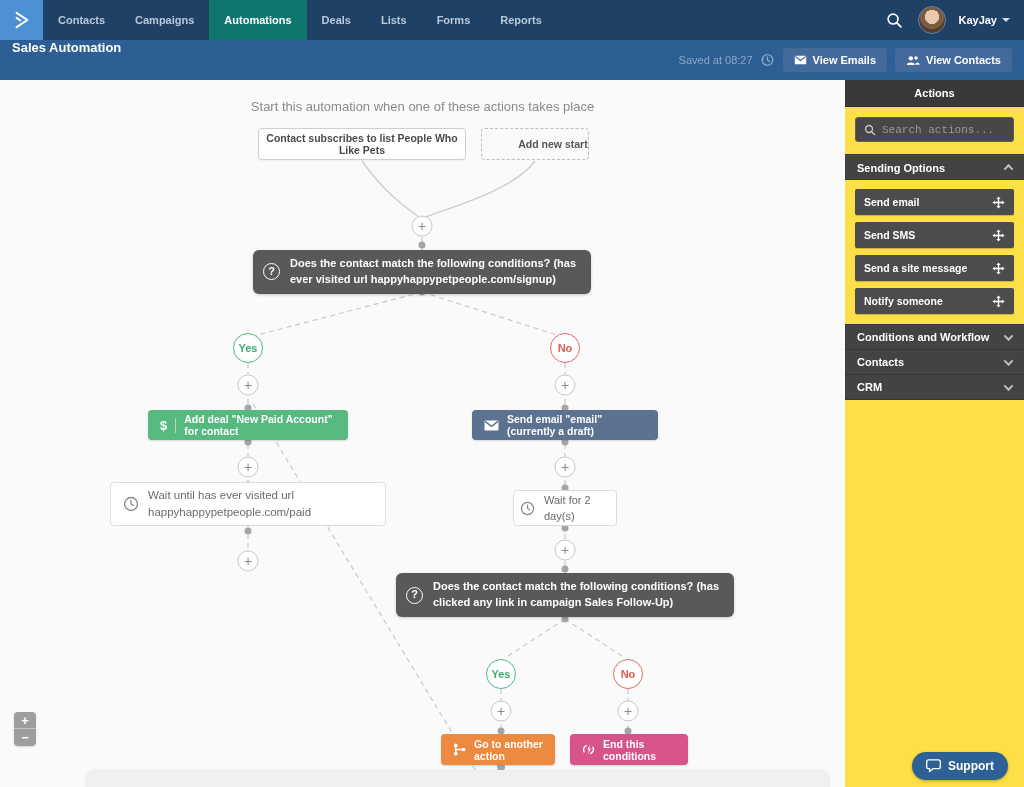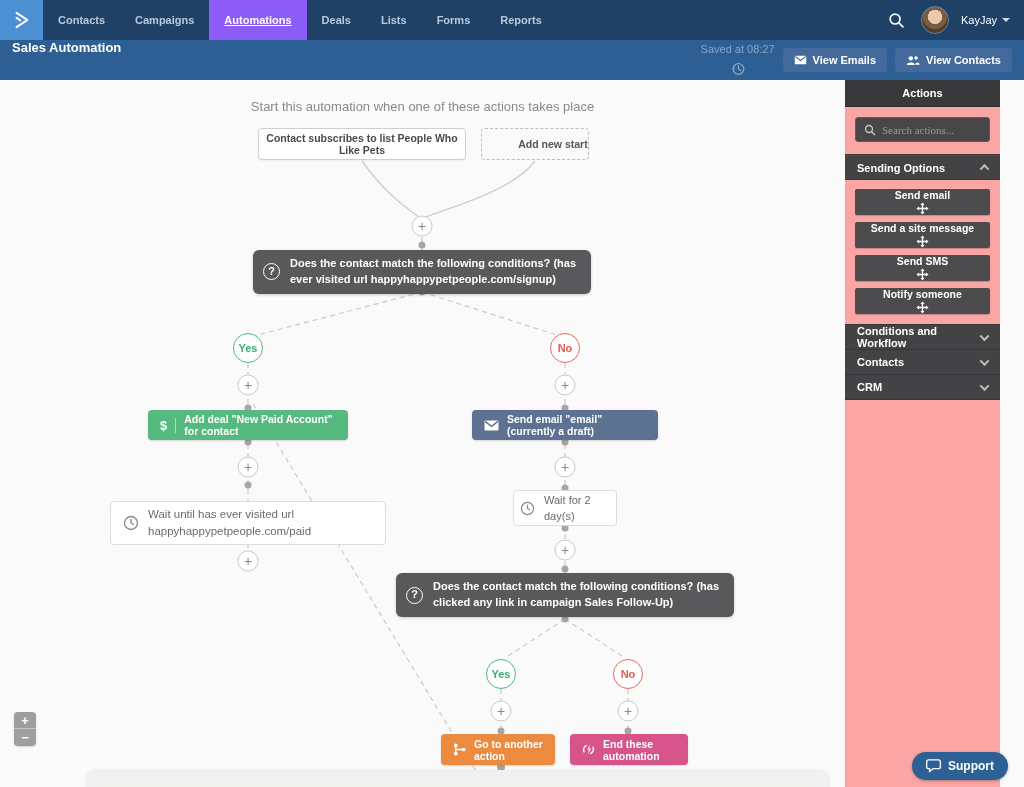--- a/index.html
+++ b/index.html
@@ -4,34 +4,34 @@
 <style>
   * { margin:0; padding:0; box-sizing:border-box; }
   html,body { width:1024px; height:787px; overflow:hidden; }
   body { font-family:"Liberation Sans", sans-serif; background:#fafafa; position:relative; }
 
   
   .navbar { position:absolute; left:0; top:0; width:1024px; height:40px; background:#1f4165; display:flex; align-items:stretch; z-index:30; }
   .logo-tile { width:43px; height:40px; background:#4d8fd3; display:flex; align-items:center; justify-content:center; flex:0 0 auto; cursor:pointer; }
   .nav-tabs { display:flex; align-items:stretch; }
   .nav-tab { padding:0 15px; display:flex; align-items:center; color:#b9c9dc; font-size:11px; font-weight:bold; cursor:pointer; }
-  .nav-tab.active { background:#8b5cf6; color:#ffffff;text-decoration:underline; }
+  .nav-tab.active { background:#0f766e; color:#ffffff; }
   .nav-right { margin-left:auto; display:flex; align-items:center; gap:12px; padding-right:14px; }
   .search-btn { width:24px; height:24px; display:flex; align-items:center; justify-content:center; cursor:pointer; }
   .avatar { width:28px; height:28px; border-radius:50%; background:
       radial-gradient(circle at 50% 38%, #e9c9ab 0 34%, #7a5c42 35% 58%, #543e2b 59% 100%);
       border:1px solid #5a83ab; cursor:pointer; }
-  .user-name { color:#ffffff; font-size:11px; font-weight:normal; cursor:pointer; display:flex; align-items:center; gap:5px; }
+  .user-name { color:#ffffff; font-size:11px; font-weight:bold; cursor:pointer; display:flex; align-items:center; gap:5px; }
   .caret-down { width:0; height:0; border-left:4px solid transparent; border-right:4px solid transparent; border-top:4px solid #cfdcea; }
 
   
   .toolbar { position:absolute; left:0; top:40px; width:1024px; height:40px; background:#2e5f94; display:flex; padding:0 12px; z-index:29; }
   .page-title { color:#ffffff; font-size:13px; font-weight:bold; }
   .toolbar-right { margin-left:auto; display:flex; align-items:center; gap:8px; }
-  .saved-status { color:#8aa6c8; font-size:11px; display:flex; align-items:center; gap:6px;flex-direction:column; }
+  .saved-status { color:#8aa6c8; font-size:11px; display:flex; align-items:center; gap:6px; }
   .tb-btn { height:24px; background:#44699b; border:none; border-radius:3px; color:#fff; font-size:11px; font-weight:bold; font-family:inherit; display:flex; align-items:center; gap:6px; padding:0 11px; cursor:pointer; }
   .toggle { display:flex; height:24px; border-radius:3px; overflow:hidden; margin-left:4px; }
   .toggle-seg { display:flex; align-items:center; gap:6px; padding:0 11px; font-size:11px; font-weight:bold; cursor:pointer; }
   .toggle-active { background:#3c6697; color:#9cb4cf; }
   .toggle-inactive { background:#1d4061; color:#ffffff; }
   .dot { width:8px; height:8px; border-radius:50%; }
   .dot-green { background:#4fbf8f; }
   .dot-red { background:#e2695f; }
 
   
@@ -48,43 +48,43 @@
   .cond1 { left:253px; top:170px; width:338px; min-height:42px; }
   .cond2 { left:396px; top:493px; width:338px; min-height:44px; }
   .yn-circle { width:30px; height:30px; border-radius:50%; background:#fff; font-size:11px; font-weight:bold; display:flex; align-items:center; justify-content:center; z-index:3; }
   .yes-circle { border:1.5px solid #4cb97e; color:#3fae71; }
   .no-circle { border:1.5px solid #e56a60; color:#e25c52; }
   .action-box { border-radius:4px; color:#fff; font-size:10.5px; font-weight:bold; display:flex; align-items:center; gap:8px; padding:0 12px; justify-content:center; cursor:pointer; box-shadow:0 1px 2px rgba(0,0,0,.15); }
   .deal-box { left:148px; top:330px; width:200px; height:30px; background:#56b97f; }
   .deal-glyph { font-size:13px; border-right:1px solid rgba(255,255,255,.5); padding-right:8px; }
   .email-box { left:472px; top:330px; width:186px; height:30px; background:#5d7190; }
   .wait-box { background:#fff; border:1px solid #ddd; border-radius:4px; color:#6b6b6b; font-size:11.5px; display:flex; align-items:center; gap:9px; padding:0 12px; cursor:pointer; line-height:1.5; }
-  .waitL { left:110px; top:421px; width:276px; height:44px; }
+  .waitL { left:110px; top:402px; width:276px; height:44px; }
   .waitR { left:513px; top:410px; width:104px; height:36px; justify-content:center; padding:4px 6px; font-size:11px; }
   .goto-box { left:441px; top:654px; width:114px; height:31px; background:#ec8b40; }
   .end-box { left:570px; top:654px; width:118px; height:31px; background:#d7548a; }
   .bottom-strip { left:85px; top:690px; width:745px; height:17px; background:#f0f0ee; border-radius:10px 10px 0 0; box-shadow:0 -1px 2px rgba(0,0,0,.04); z-index:1; }
   .zoom-ctl { left:14px; top:632px; width:22px; border-radius:4px; overflow:hidden; z-index:5; box-shadow:0 1px 2px rgba(0,0,0,.15); }
   .zoom-btn { width:22px; height:17px; background:#9e9e9e; border:none; color:#fff; font-size:13px; font-weight:bold; font-family:inherit; cursor:pointer; display:block; line-height:15px; }
   .zoom-btn:first-child { border-bottom:1px solid #c4c4c4; }
 
   
-  .sidebar { position:absolute; left:845px; top:80px; width:155px; height:707px; background:#fca5a5; z-index:10; }
+  .sidebar { position:absolute; left:845px; top:80px; width:179px; height:707px; background:#fde047; z-index:10; }
   .sb-header { height:27px; background:#39393b; border-bottom:1px solid #2d2d2f; display:flex; align-items:center; justify-content:center; color:#fff; font-size:11px; font-weight:bold; }
   .sb-search-wrap { padding:10px 10px 12px; border-bottom:1px solid #353537; }
   .sb-search { display:flex; align-items:center; gap:6px; height:25px; border:1px solid #5c5c5e; border-radius:3px; background:#47474a; padding:0 8px; }
-  .sb-search input { flex:1; min-width:0; background:transparent; border:none; outline:none; color:#ddd; font-size:11px; font-family:Liberation Serif, serif; }
+  .sb-search input { flex:1; min-width:0; background:transparent; border:none; outline:none; color:#ddd; font-size:11px; font-family:Liberation Mono, monospace; }
   .sb-search input::placeholder { color:#9a9a9a; }
   .sb-section { height:25px; display:flex; align-items:center; justify-content:space-between; padding:0 12px; color:#fff; font-size:11px; font-weight:bold; cursor:pointer; border-bottom:1px solid #353537; background:#434345; }
   .sb-section.first { border-top:1px solid #4d4d4f; }
   .chev { width:7px; height:7px; border-right:2px solid #bdbdbd; border-bottom:2px solid #bdbdbd; display:inline-block; }
   .chev-up { transform:rotate(-135deg) translate(-1px,-1px); }
   .chev-down { transform:rotate(45deg) translate(-1px,-1px); }
   .sb-items { padding:6px 10px 10px; border-bottom:1px solid #353537; }
-  .sb-item { height:26px; background:#4c4c4e; border-radius:2px; display:flex; align-items:center; justify-content:space-between; padding:0 9px; color:#fff; font-size:10.5px; font-weight:bold; margin-top:7px; cursor:grab; box-shadow:0 1px 1px rgba(0,0,0,.2);flex-direction:column; }
+  .sb-item { height:26px; background:#4c4c4e; border-radius:2px; display:flex; align-items:center; justify-content:space-between; padding:0 9px; color:#fff; font-size:10.5px; font-weight:bold; margin-top:7px; cursor:grab; box-shadow:0 1px 1px rgba(0,0,0,.2); }
   .sb-item:first-child { margin-top:3px; }
 
   
   .support-btn { position:absolute; right:16px; top:752px; height:28px; border-radius:14px; background:#2d6094; border:none; color:#fff; font-size:12px; font-weight:bold; font-family:inherit; display:flex; align-items:center; gap:7px; padding:0 14px; cursor:pointer; z-index:40; box-shadow:0 1px 3px rgba(0,0,0,.3); }
 
   .icon { display:inline-flex; align-items:center; justify-content:center; }
 </style>
 </head>
 <body>
 
@@ -274,21 +274,21 @@
     <span>Go to another action</span>
   </div>
   <div class="cv action-box end-box">
     <span class="icon">
       <svg width="13" height="13" viewBox="0 0 14 14">
           <path d="M2.2 9.5 A5 5 0 0 1 4.5 2.8" fill="none" stroke="#fff" stroke-width="1.5" stroke-linecap="round"></path>
           <path d="M11.8 4.5 A5 5 0 0 1 9.5 11.2" fill="none" stroke="#fff" stroke-width="1.5" stroke-linecap="round"></path>
           <path d="M8.2 1.5 L5.8 7 H7.6 L6.2 12.5 L9.8 6.2 H7.8 Z" fill="#fff"></path>
         </svg>
     </span>
-    <span>End these automation</span>
+    <span>End this conditions</span>
   </div>
 
   <div class="cv bottom-strip"></div>
 
   <div class="cv zoom-ctl">
     <button class="zoom-btn">+</button>
     <button class="zoom-btn">−</button>
   </div>
 </div>
 
@@ -314,30 +314,30 @@
     <div class="sb-item">
       <span>Send email</span>
       <span class="icon">
           <svg width="13" height="13" viewBox="0 0 16 16">
             <path d="M8 0.5 L10.6 3.8 H5.4 Z M8 15.5 L5.4 12.2 H10.6 Z M0.5 8 L3.8 5.4 V10.6 Z M15.5 8 L12.2 10.6 V5.4 Z" fill="#fff"></path>
             <path d="M8 3 V13 M3 8 H13" stroke="#fff" stroke-width="1.7"></path>
           </svg>
         </span>
     </div>
     <div class="sb-item">
-      <span>Send a site message</span>
+      <span>Send SMS</span>
       <span class="icon">
           <svg width="13" height="13" viewBox="0 0 16 16">
             <path d="M8 0.5 L10.6 3.8 H5.4 Z M8 15.5 L5.4 12.2 H10.6 Z M0.5 8 L3.8 5.4 V10.6 Z M15.5 8 L12.2 10.6 V5.4 Z" fill="#fff"></path>
             <path d="M8 3 V13 M3 8 H13" stroke="#fff" stroke-width="1.7"></path>
           </svg>
         </span>
     </div>
     <div class="sb-item">
-      <span>Send SMS</span>
+      <span>Send a site message</span>
       <span class="icon">
           <svg width="13" height="13" viewBox="0 0 16 16">
             <path d="M8 0.5 L10.6 3.8 H5.4 Z M8 15.5 L5.4 12.2 H10.6 Z M0.5 8 L3.8 5.4 V10.6 Z M15.5 8 L12.2 10.6 V5.4 Z" fill="#fff"></path>
             <path d="M8 3 V13 M3 8 H13" stroke="#fff" stroke-width="1.7"></path>
           </svg>
         </span>
     </div>
     <div class="sb-item">
       <span>Notify someone</span>
       <span class="icon">

